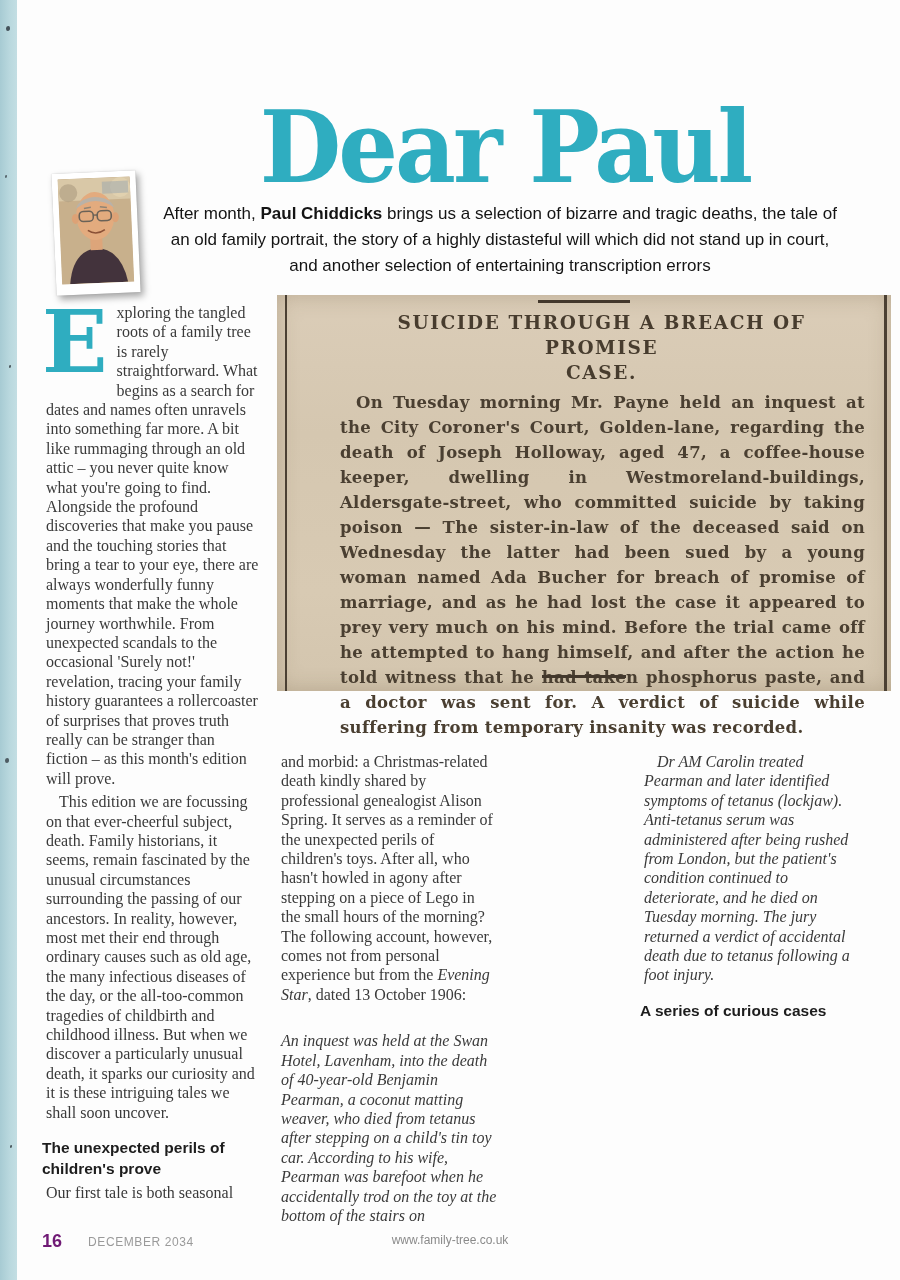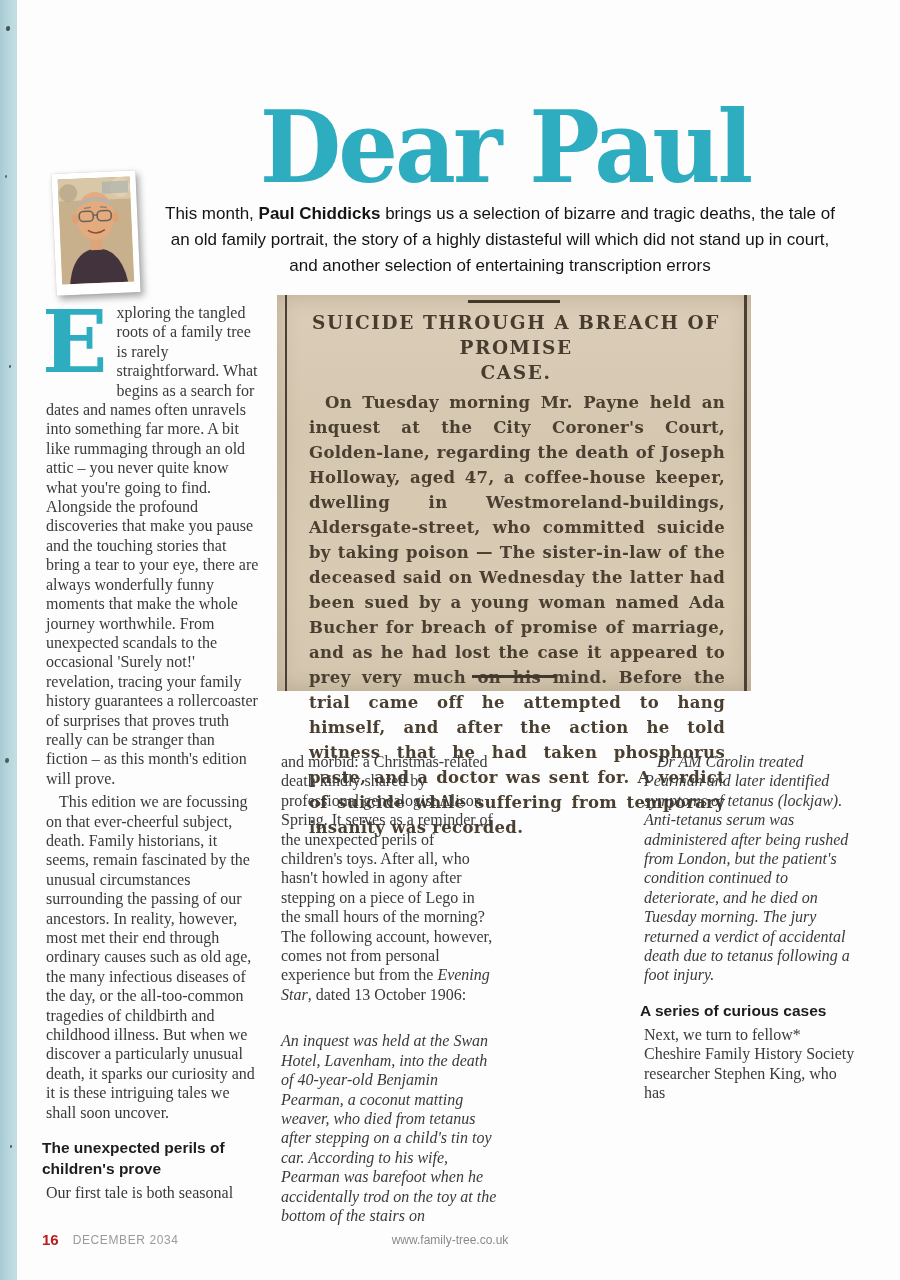--- a/index.html
+++ b/index.html
@@ -68,23 +68,24 @@
   .quote { font-style:italic; }
   .qgap { height:19px; }
   .dropcap {
     float:left; font-family:"DejaVu Serif", serif; font-weight:700;
     color:#2fadc0; font-size:86px; line-height:78px;
     margin:4px 9px 0 0;
   }
 
   
   .clipping {
-    position:absolute; left:277px; top:295px; width:474px; height:396px;
+    position:absolute; left:277px; top:295px; width:583px; height:396px;
     background:linear-gradient(180deg,#dbcdb8 0%,#d5c7b0 35%,#d8cab3 75%,#d3c5ae 100%);
     box-shadow:inset 0 0 22px rgba(90,70,40,0.25);
+    padding-left:31px;
   }
   .clip-rule-left  { position:absolute; left:8px;  top:0; width:2px; height:100%; background:#4b4033; }
   .clip-rule-right { position:absolute; right:4px; top:0; width:3px; height:100%; background:#4b4033; }
   .clip-toprule { position:absolute; left:50%; margin-left:-46px; top:5px;    width:92px; height:3px; background:#43382c; }
   .clip-botrule { position:absolute; left:50%; margin-left:-42px; bottom:13px; width:84px; height:3px; background:#43382c; }
   .clip-head {
     margin:15px 28px 4px 32px; text-align:center;
     font-family:"DejaVu Serif", serif; font-weight:700;
     font-size:18.5px; line-height:25px; letter-spacing:1.6px; color:#473c2e;
   }
@@ -103,22 +104,22 @@
   }
   .caption i { font-style:italic; }
 
   
   .footer-left {
     position:absolute; left:42px; top:1231px;
     font-family:"Liberation Sans", sans-serif; font-size:12px; color:#9a9a9a;
     letter-spacing:0.6px;
   }
   .footer-left .pagenum {
-    font-weight:700; font-size:15px; color:#b91c1c; letter-spacing:0;
-    margin-right:14px; vertical-align:-1px;
+    font-weight:700; font-size:18px; color:#701a75; letter-spacing:0;
+    margin-right:26px; vertical-align:-1px;
   }
   .footer-site {
     position:absolute; left:0; top:1233px; width:900px; text-align:center;
     font-family:"Liberation Sans", sans-serif; font-size:12px; color:#8a8a8a;
   }
 </style>
 </head>
 <body>
 
 <div class="page">
@@ -146,21 +147,21 @@
         <rect x="20" y="33" width="14" height="10" rx="4" fill="none" stroke="#6b6257" stroke-width="1.6"></rect>
         <rect x="38" y="33" width="14" height="10" rx="4" fill="none" stroke="#6b6257" stroke-width="1.6"></rect>
         <line x1="34" y1="37" x2="38" y2="37" stroke="#6b6257" stroke-width="1.4"></line>
         <path d="M28 52 Q36 58 45 52" fill="none" stroke="#8a5136" stroke-width="1.6"></path>
         <path d="M25 30 L32 29 M41 29 L48 30" stroke="#8f8475" stroke-width="1.4"></path>
       </svg>
     </div>
   </div>
 
   <div class="intro">
-    <span>This month, </span><b>Paul Chiddicks</b><span> brings us a selection of bizarre and tragic deaths, the tale of an old family portrait, the story of a highly distasteful will which did not stand up in court, and another selection of entertaining transcription errors</span>
+    <span>After month, </span><b>Paul Chiddicks</b><span> brings us a selection of bizarre and tragic deaths, the tale of an old family portrait, the story of a highly distasteful will which did not stand up in court, and another selection of entertaining transcription errors</span>
   </div>
 
   <div class="clipping">
     <div class="clip-rule-left"></div>
     <div class="clip-rule-right"></div>
     <div class="clip-toprule"></div>
     <div class="clip-head">
       <span>SUICIDE THROUGH A BREACH OF PROMISE</span>
       <span>CASE.</span>
     </div>
@@ -179,21 +180,20 @@
 
   <div class="col col-mid">
     <p><span>and morbid: a Christmas-related death kindly shared by professional genealogist Alison Spring. It serves as a reminder of the unexpected perils of children's toys. After all, who hasn't howled in agony after stepping on a piece of Lego in the small hours of the morning? The following account, however, comes not from personal experience but from the </span><i>Evening Star</i><span>, dated 13 October 1906:</span></p>
     <div class="qgap"></div>
     <p class="quote">An inquest was held at the Swan Hotel, Lavenham, into the death of 40-year-old Benjamin Pearman, a coconut matting weaver, who died from tetanus after stepping on a child's tin toy car. According to his wife, Pearman was barefoot when he accidentally trod on the toy at the bottom of the stairs on</p>
   </div>
 
   <div class="col col-right">
     <p class="quote indent">Dr AM Carolin treated Pearman and later identified symptoms of tetanus (lockjaw). Anti-tetanus serum was administered after being rushed from London, but the patient's condition continued to deteriorate, and he died on Tuesday morning. The jury returned a verdict of accidental death due to tetanus following a foot injury.</p>
     <p class="colhead">A series of curious cases</p>
-    <p>Next, we turn to fellow* Cheshire Family History Society researcher Stephen King, who has</p>
   </div>
 
   <div class="footer-left">
     <span class="pagenum">16</span><span>DECEMBER 2034</span>
   </div>
   <div class="footer-site">www.family-tree.co.uk</div>
 
 </div>
 
 </body></html>

